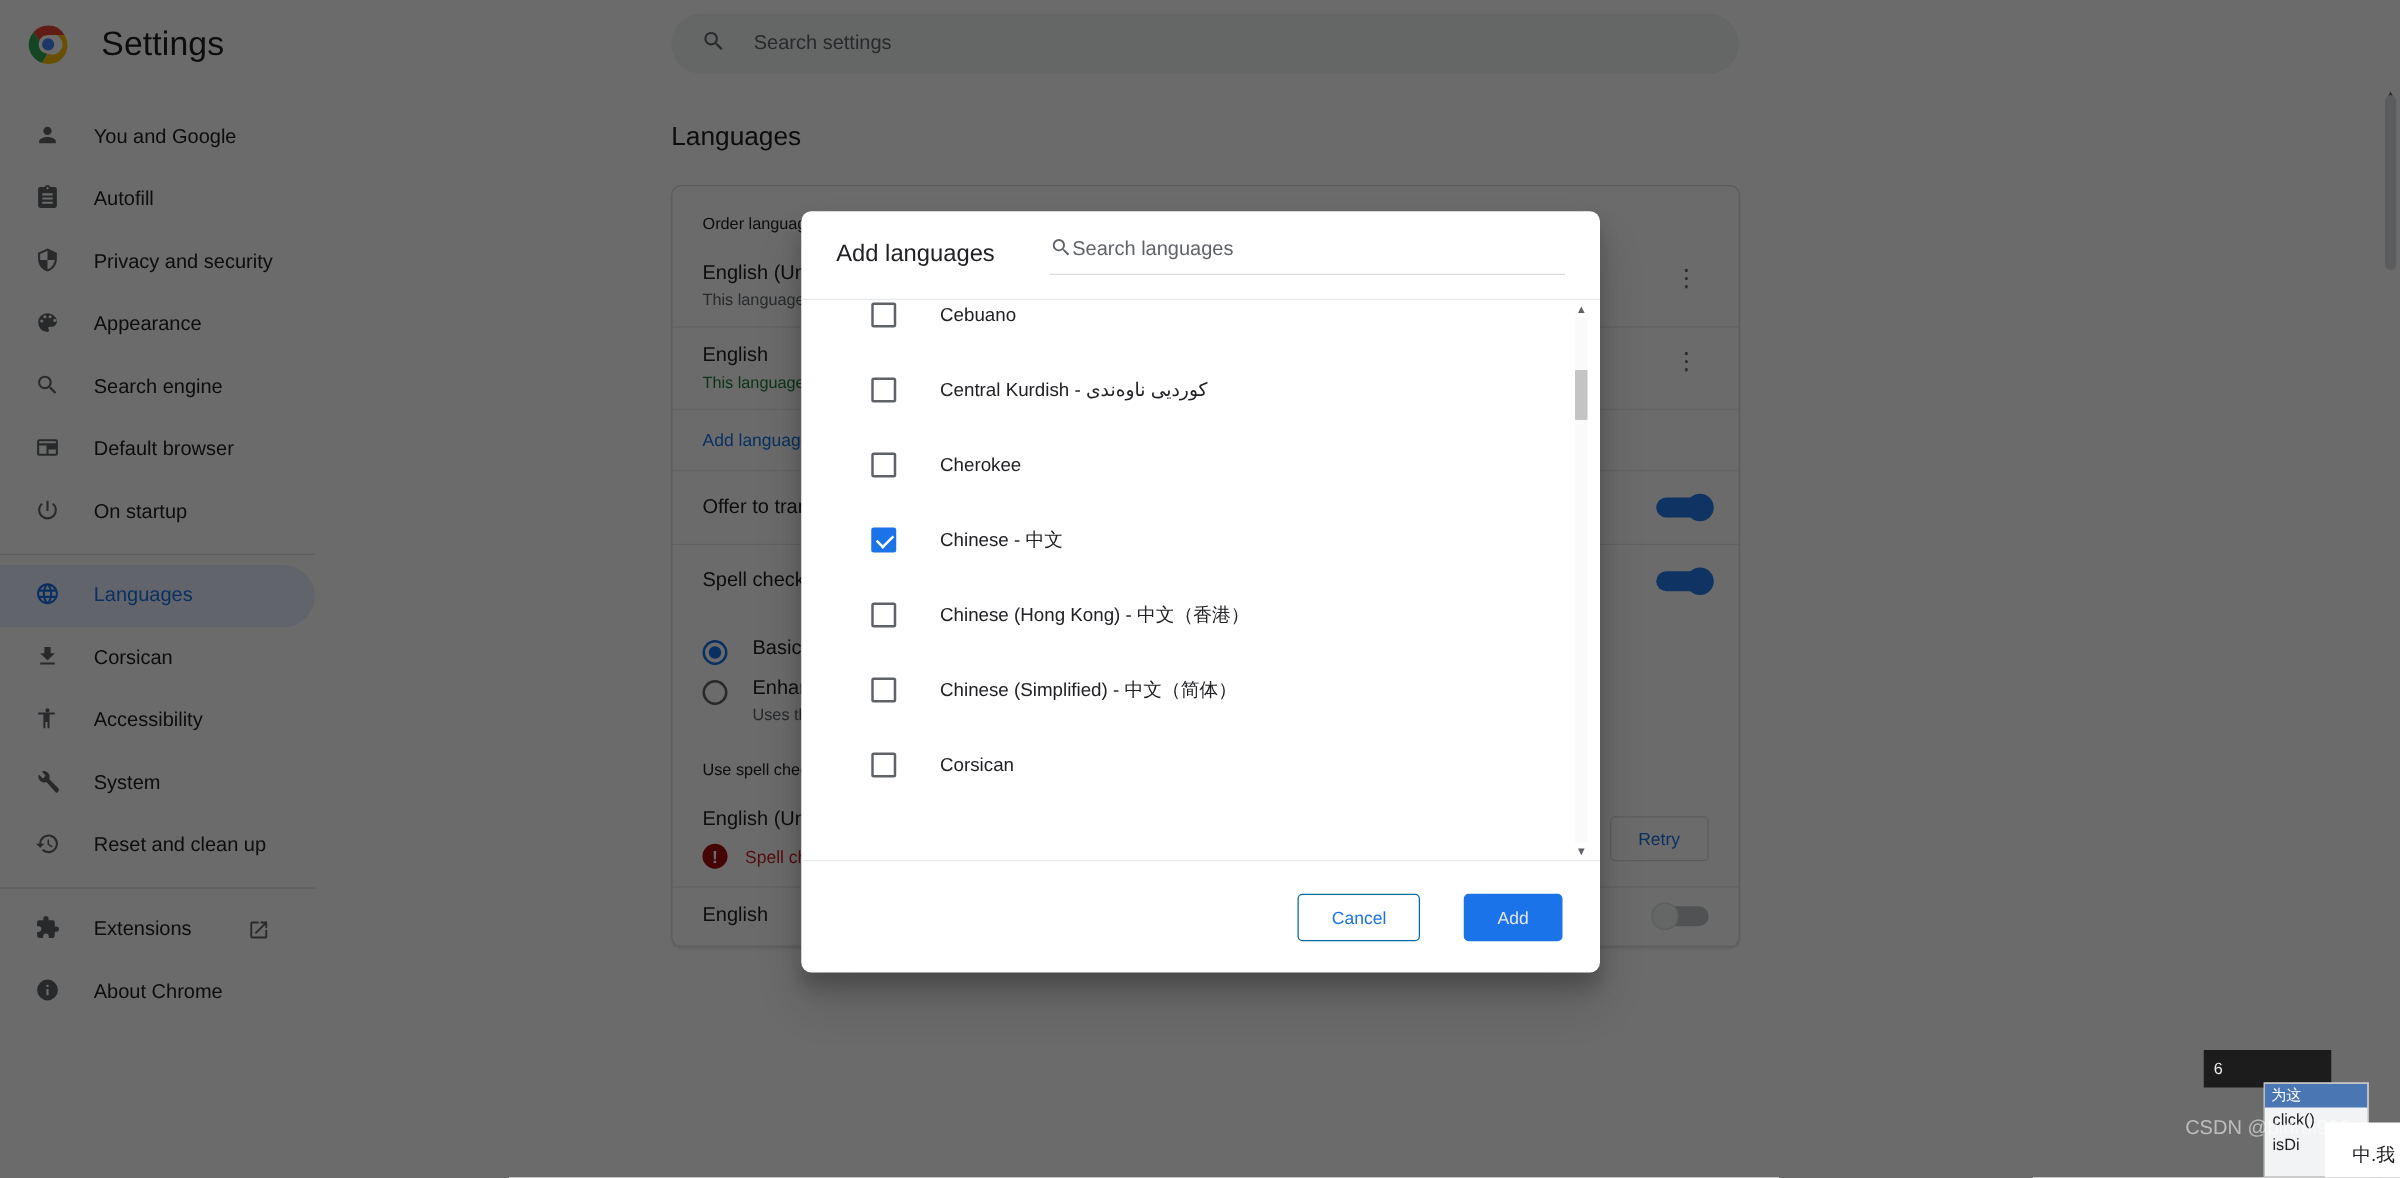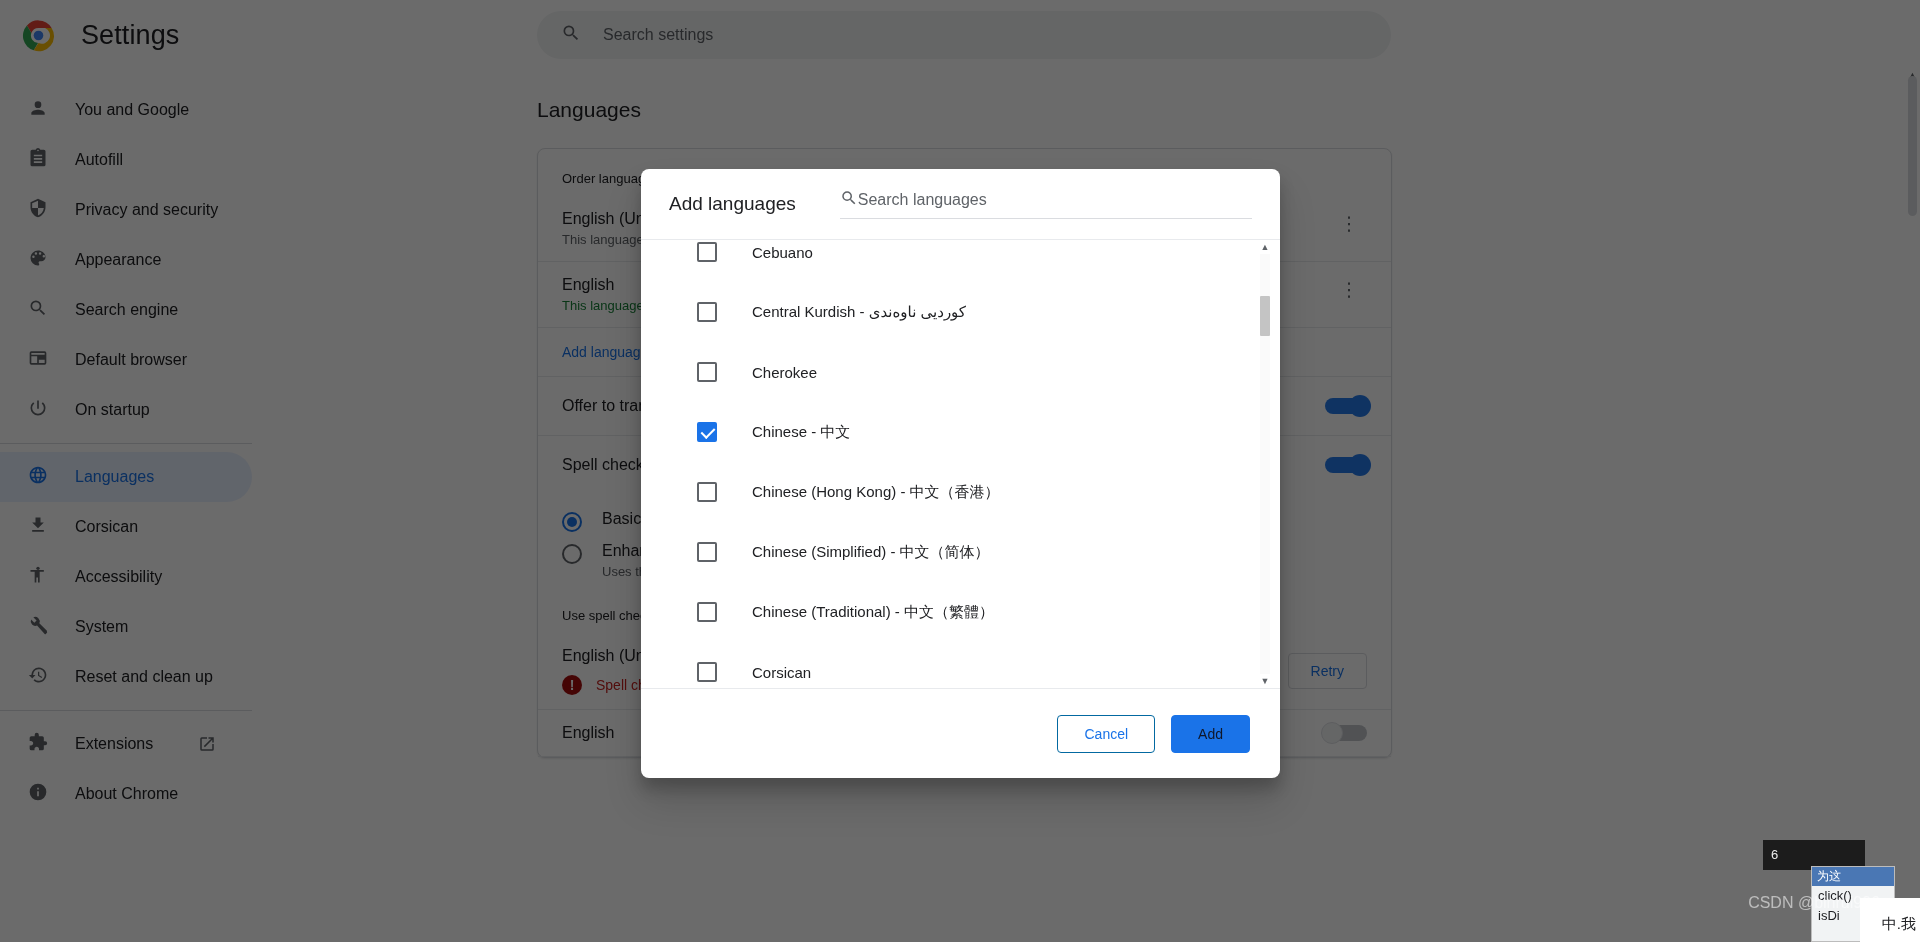--- a/index.html
+++ b/index.html
@@ -126,21 +126,21 @@
 
   .dlg-scroll { position:absolute; right:8px; top:0; bottom:0; width:14px; }
   .dlg-scroll .track { position:absolute; left:2px; top:14px; bottom:14px; width:10px; background:#fafafa; }
   .dlg-scroll .thumb { position:absolute; left:2px; top:56px; width:10px; height:40px; background:#c4c4c4; border-radius:1px;}
   .dlg-scroll .au,.dlg-scroll .ad { position:absolute; left:0; width:14px; height:14px; text-align:center; font-size:9px; color:#5f6368; line-height:14px; }
   .dlg-scroll .au{top:0;} .dlg-scroll .ad{bottom:0;}
 
   .dlg-foot { height:89px; flex:0 0 auto; display:flex; align-items:center; justify-content:flex-end; gap:16px; padding-right:30px; }
   .btn { font-size:14px; font-weight:500; border-radius:4px; padding:10px 26px; cursor:pointer; }
   .btn.cancel { background:#fff; border:1px solid #0369a1; color:#1a73e8; }
-  .btn.add { background:#1a73e8; border:1px solid #1a73e8; color:#0f172a; }
+  .btn.add { background:#1a73e8; border:1px solid #1a73e8; color:#e5e5e5;margin-left:19px; }
 
   
   .watermark { position:absolute; right:40px; bottom:30px; font-size:16px; color:#ffffff; opacity:.55; white-space:nowrap;}
   .ov-dark { position:absolute; right:55px; bottom:72px; width:102px; height:30px; background:#1c1c1c; color:#ececec; font-size:13px; padding-left:8px; line-height:30px;}
   .ov-panel { position:absolute; right:25px; bottom:0; width:84px; height:76px; background:#f1f3f4; border:1px solid #bcbcbc; overflow:hidden;}
   .ov-panel .hl { background:#4a77b4; color:#fff; font-size:12px; height:19px; line-height:19px; padding-left:5px;}
   .ov-panel .rw { font-size:13px; color:#202124; padding-left:6px; line-height:20px;}
   .ov-white { position:absolute; right:0; bottom:0; width:60px; height:44px; background:#fff;}
   .ov-cn { position:absolute; right:4px; bottom:8px; font-size:15px; color:#202124;}
 </style>
@@ -412,24 +412,20 @@
         <div class="item">
           <span class="cb"></span>
           <span class="nm">Chinese (Hong Kong) - 中文（香港）</span>
         </div>
         <div class="item">
           <span class="cb"></span>
           <span class="nm">Chinese (Simplified) - 中文（简体）</span>
         </div>
         <div class="item">
           <span class="cb"></span>
-          <span class="nm">Chinese (Traditional) - 中文（繁體）</span>
-        </div>
-        <div class="item">
-          <span class="cb"></span>
           <span class="nm">Corsican</span>
         </div>
       </div>
 
       <div class="dlg-scroll">
         <div class="track"></div>
         <div class="au">▲</div>
         <div class="thumb"></div>
         <div class="ad">▼</div>
       </div>

